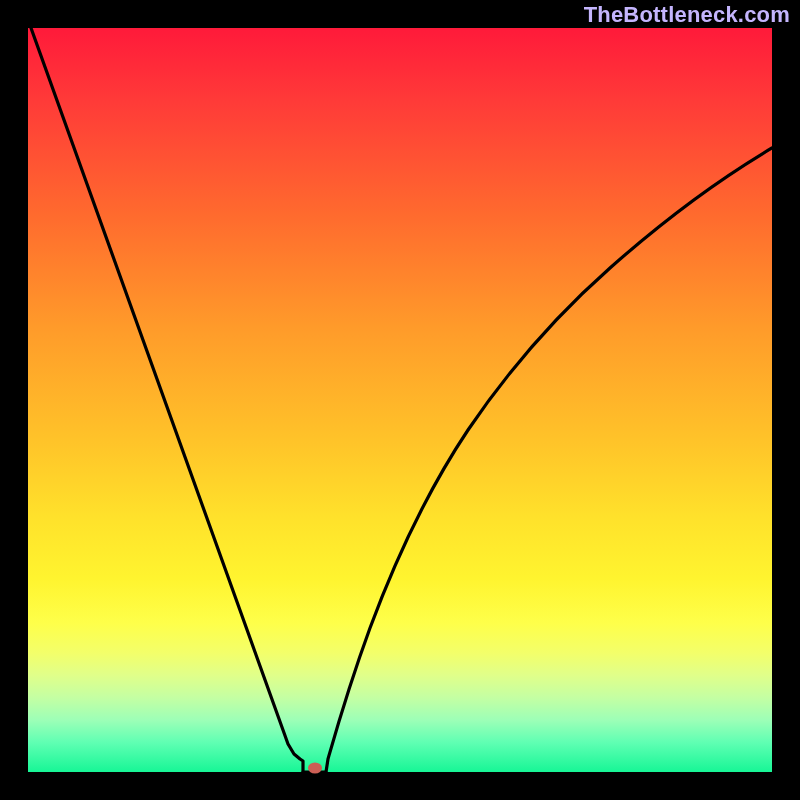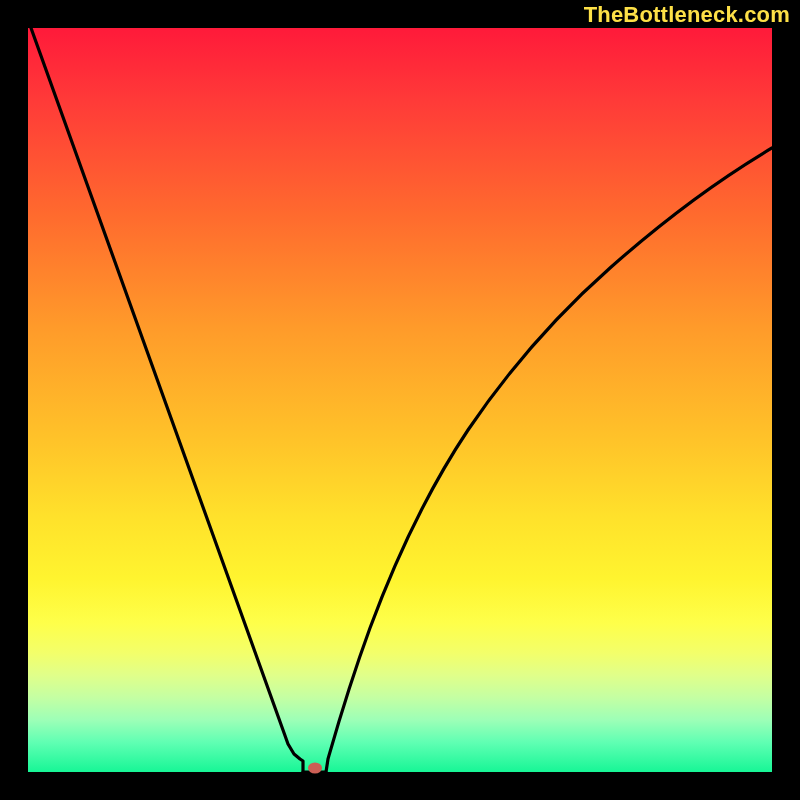--- a/index.html
+++ b/index.html
@@ -39,21 +39,21 @@
       #c4ffa3 90%,
       #9dffb7 93%,
       #60ffb3 96%,
       #17f696 100%
     );
   }
   .watermark {
     position: absolute;
     top: 2px;
     right: 10px;
-    color: #fde047;
+    color: #c4b5fd;
     font-size: 22px;
     font-weight: 600;
     letter-spacing: 0.2px;
     user-select: none;
     margin-left: 18px;
   }
   svg.curve {
     position: absolute;
     left: 0;
     top: 0;

